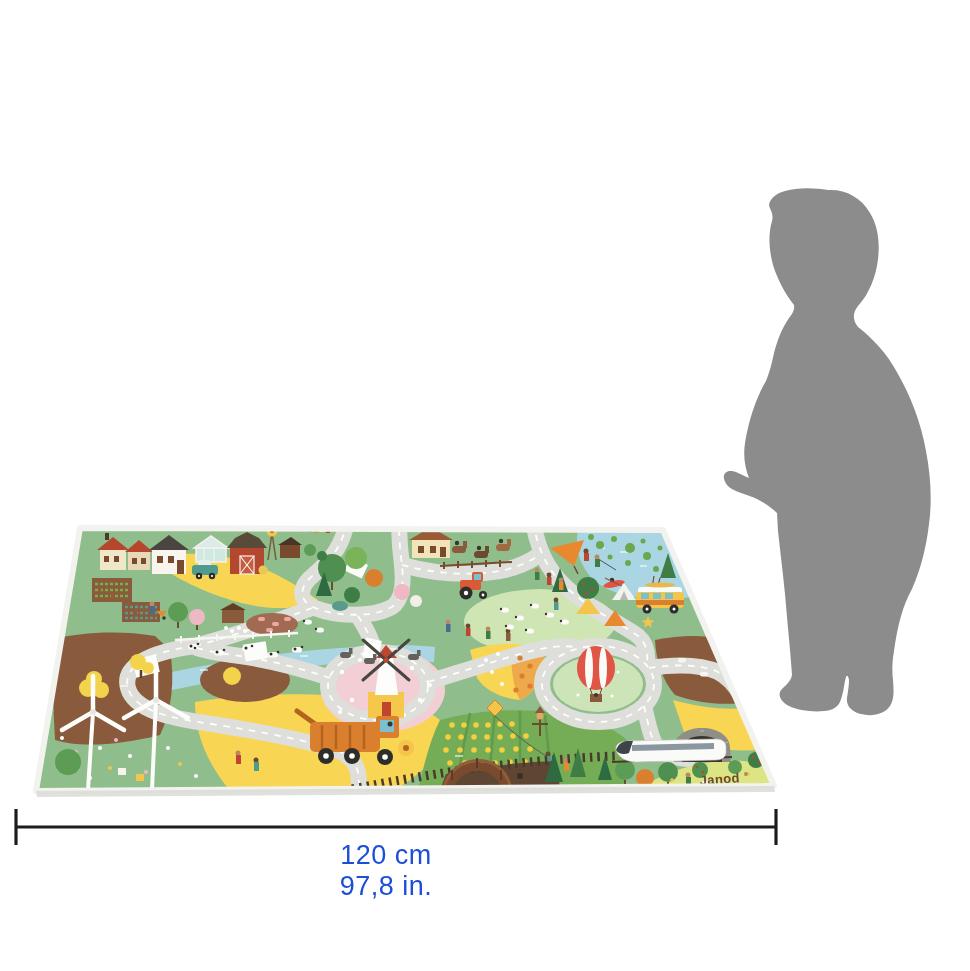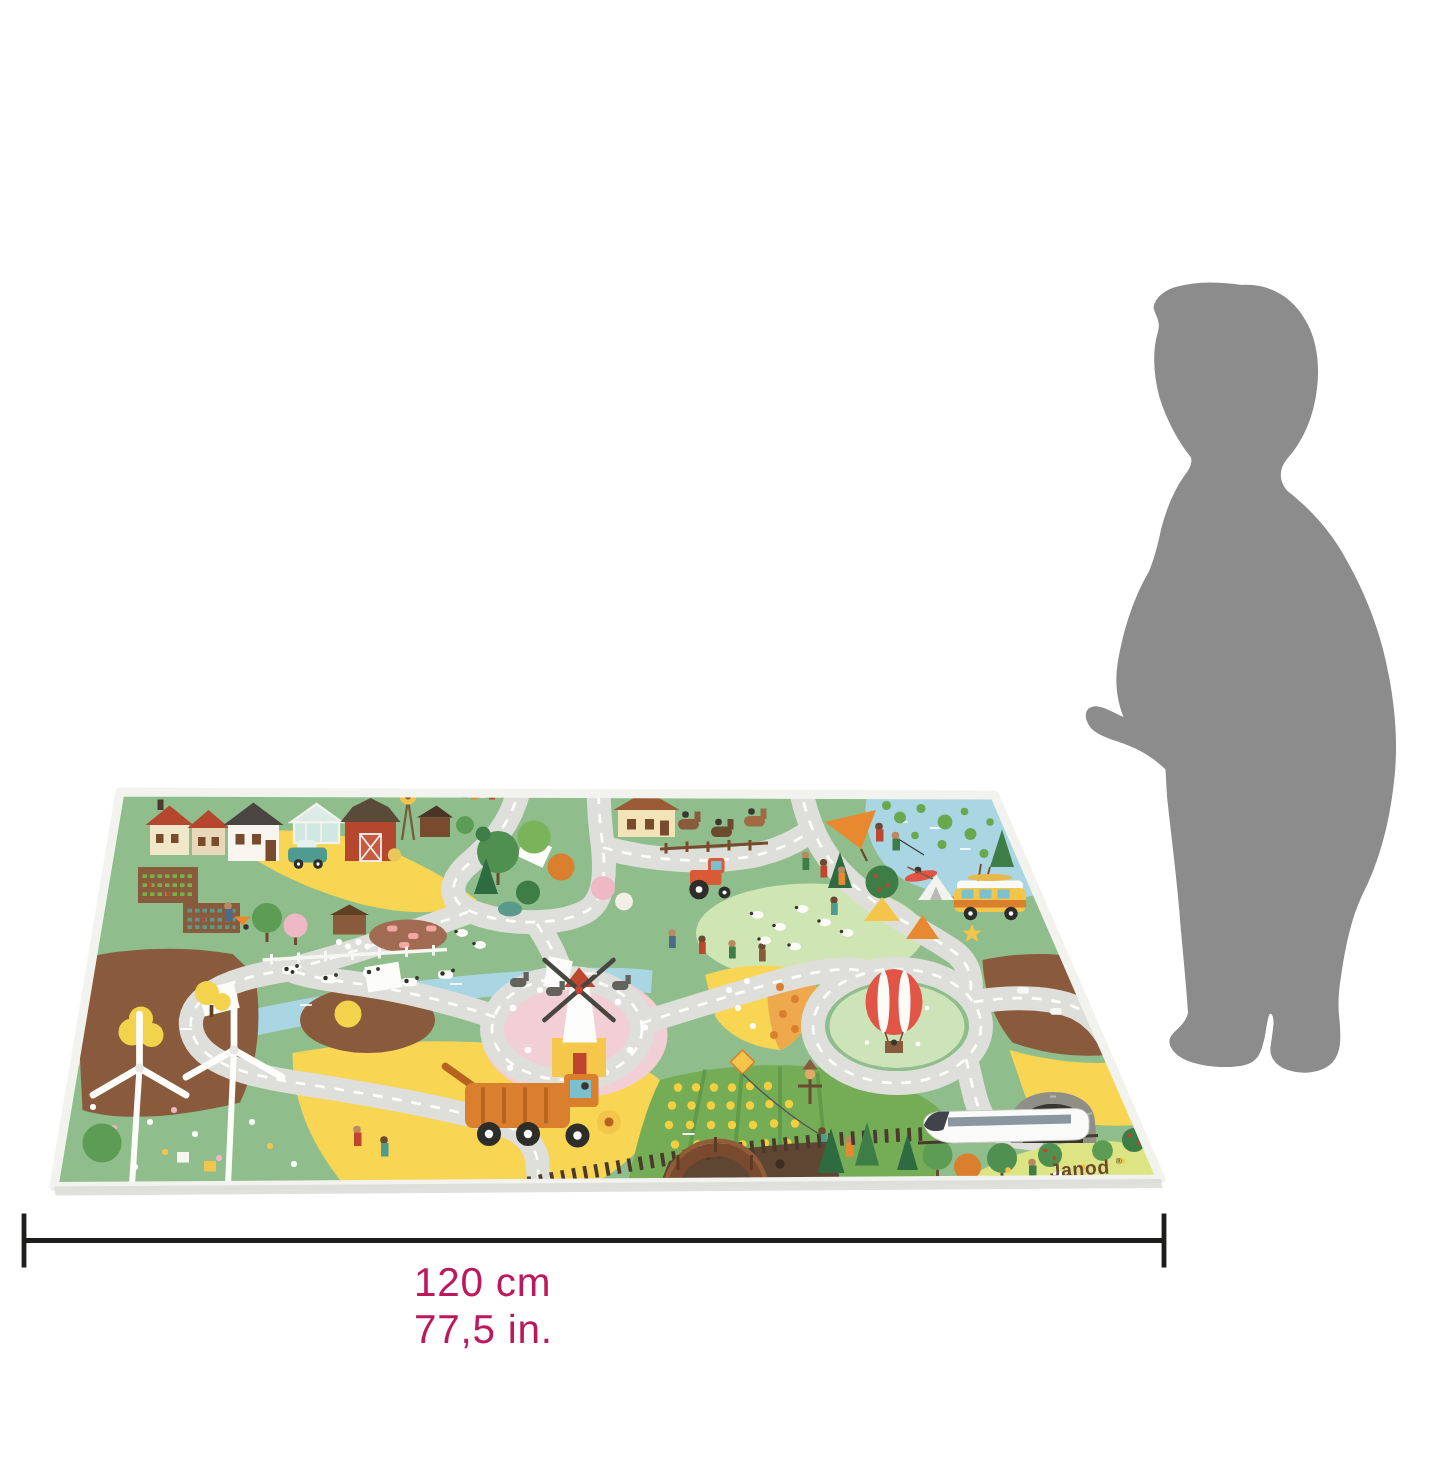--- a/index.html
+++ b/index.html
@@ -1,20 +1,20 @@
 <!DOCTYPE html>
 <html><head>
 <meta charset="utf-8">
 <style>
   html,body{margin:0;padding:0;background:#ffffff;}
   .stage{position:relative;width:970px;height:971px;background:#ffffff;overflow:hidden;
          font-family:"Liberation Sans",sans-serif;}
   .scene{position:absolute;left:0;top:0;}
-  .dim-labels{position:absolute;left:276px;top:840px;width:220px;text-align:left;
-              font-size:27px;line-height:31px;color:#be185d;letter-spacing:.5px;}
+  .dim-labels{position:absolute;left:276px;top:840px;width:220px;text-align:center;
+              font-size:27px;line-height:31px;color:#1d4ed8;letter-spacing:.5px;}
 </style>
 </head>
 <body>
 
 <div class="stage">
 <svg class="scene" width="970" height="971" viewBox="0 0 970 971">
   <defs>
     <clipPath id="matClip">
           <path d="M80,528 L663,530 L774,786 L36,791 Z"></path>
         </clipPath>
@@ -703,15 +703,15 @@
 
   <g stroke="#1d1d1b" stroke-width="3.2">
     <line x1="16" y1="827" x2="776" y2="827"></line>
     <line x1="16" y1="809" x2="16" y2="845"></line>
     <line x1="776" y1="809" x2="776" y2="845"></line>
   </g>
 </svg>
 
 <div class="dim-labels">
   <div>120 cm</div>
-  <div>77,5 in.</div>
+  <div>97,8 in.</div>
 </div>
 </div>
 
 </body></html>

